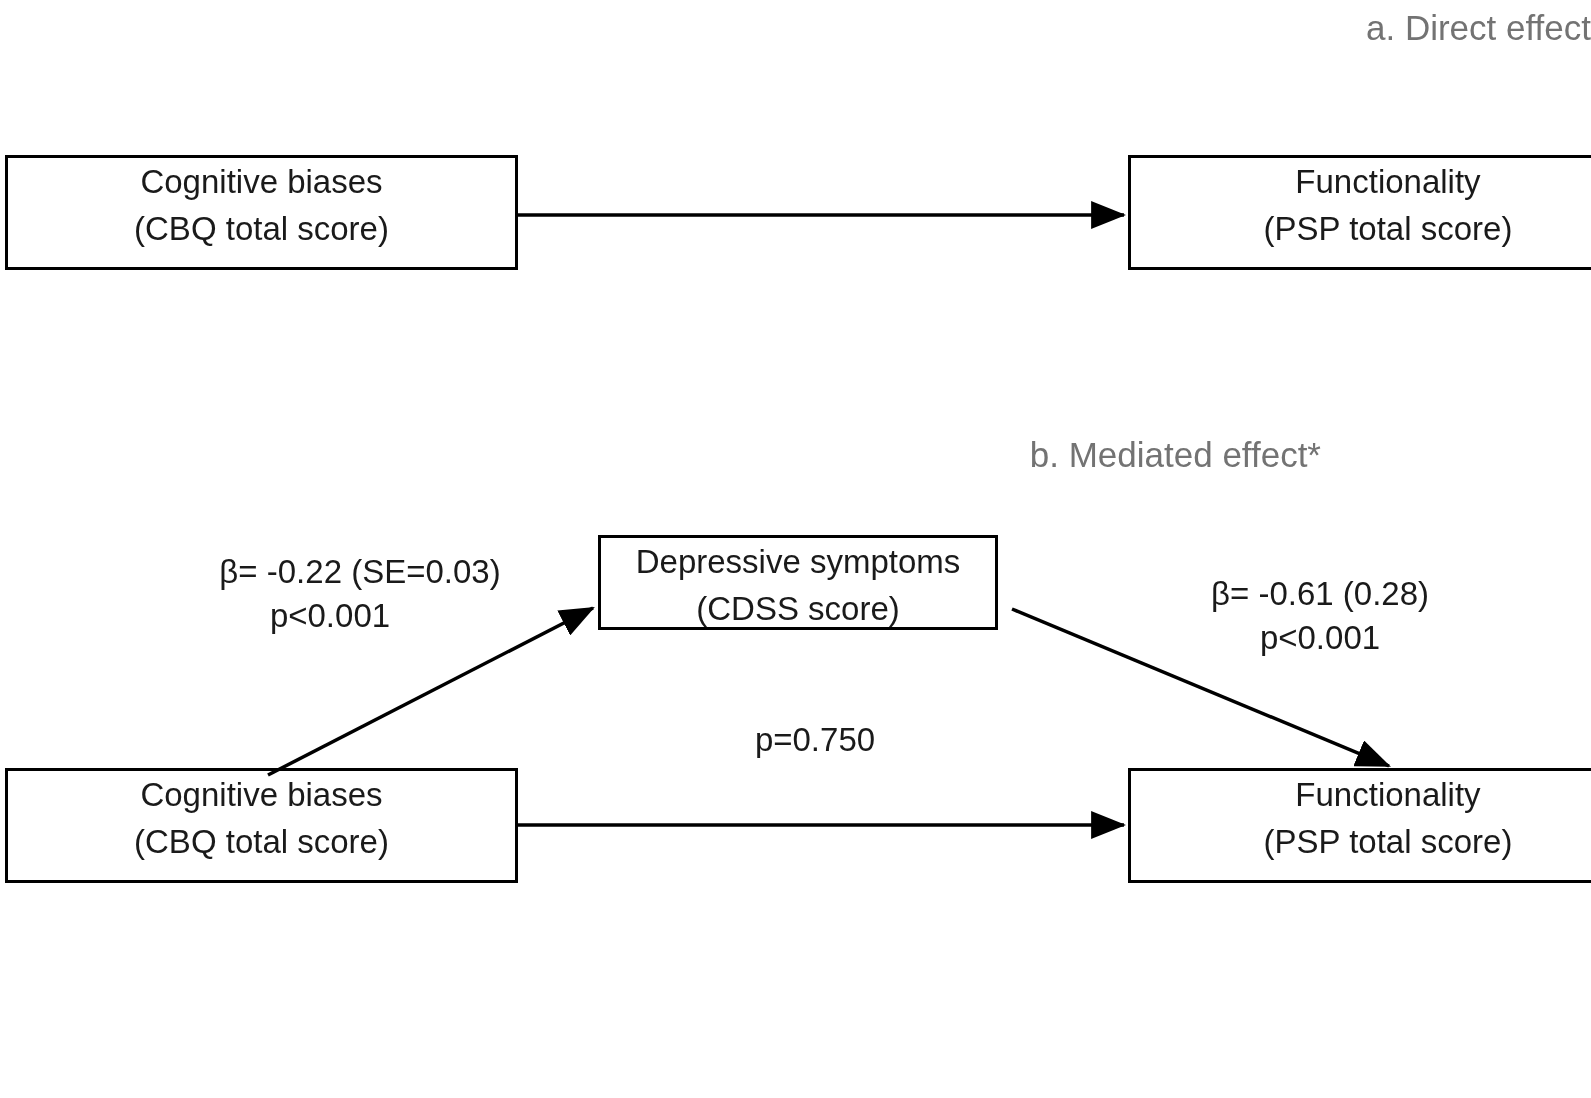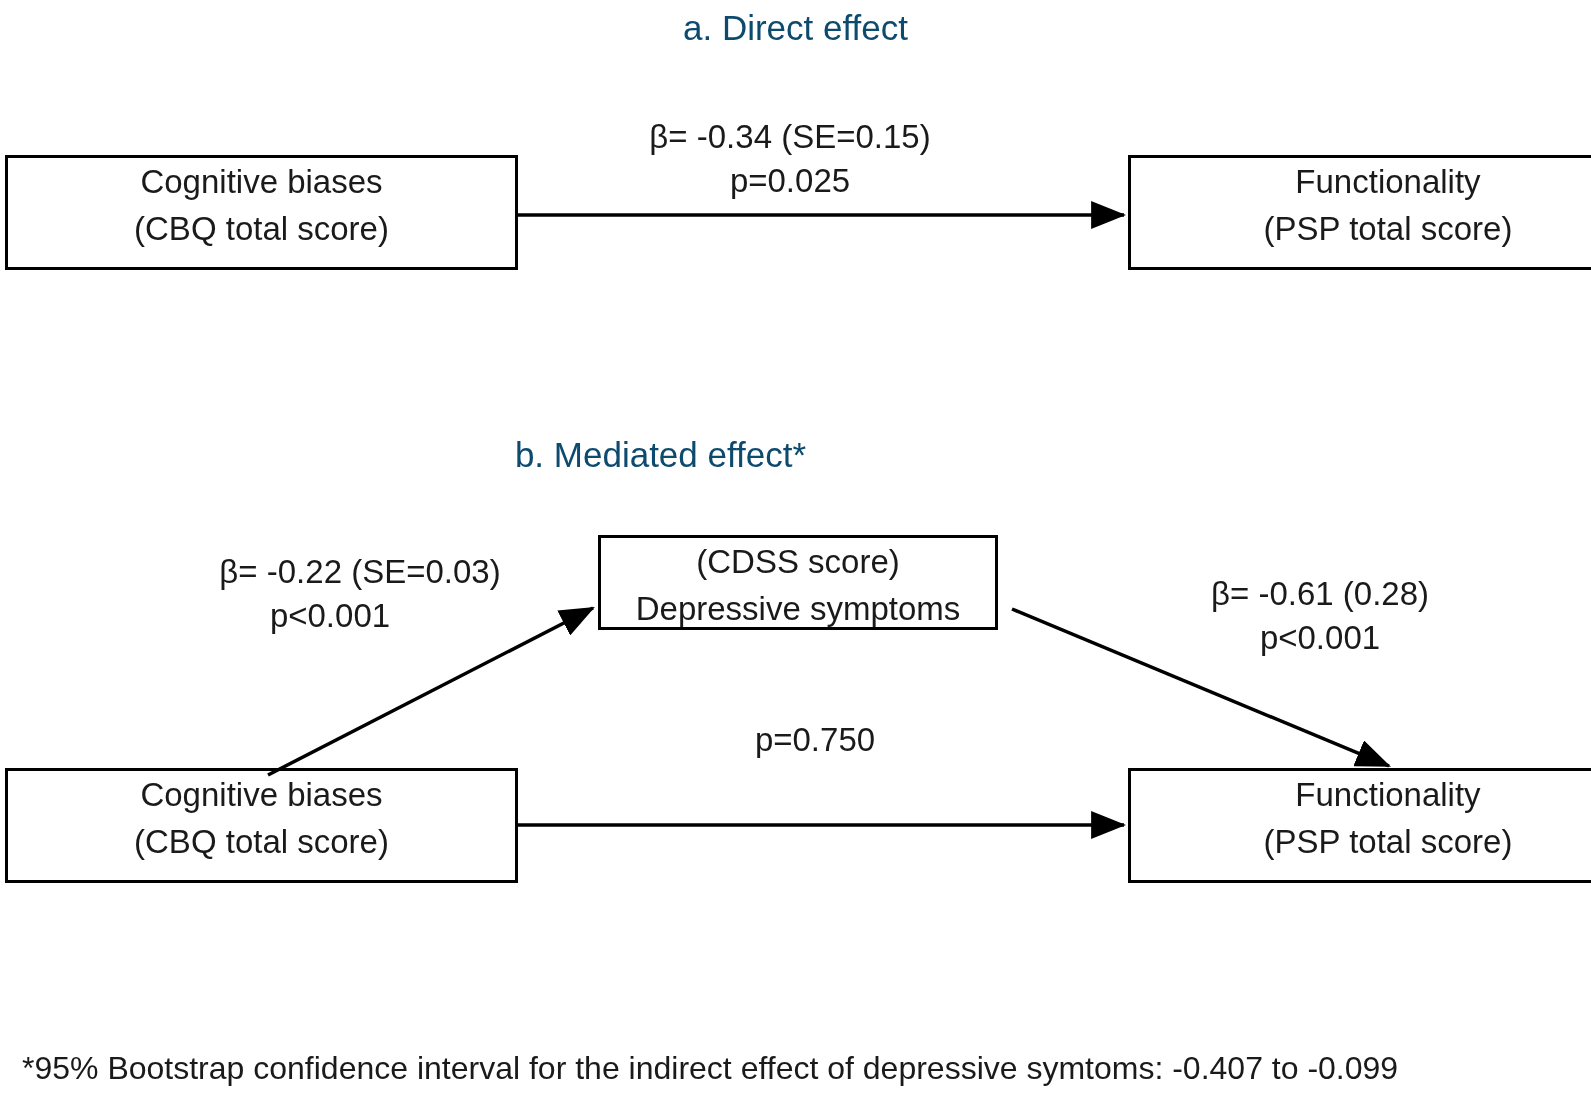--- a/index.html
+++ b/index.html
@@ -15,23 +15,23 @@
     position: relative;
     width: 1591px;
     height: 1098px;
     background: #ffffff;
     overflow: hidden;
   }
   .panel-title {
     position: absolute;
     font-size: 35px;
     line-height: 40px;
-    color: #0c4a6e;
+    color: #737373;
     white-space: nowrap;
-    text-align: center;
+    text-align: right;
   }
   .node-box {
     position: absolute;
     box-sizing: border-box;
     border: 3px solid #000000;
     background: #ffffff;
     display: flex;
     flex-direction: column;
     align-items: center;
     justify-content: flex-start;
@@ -77,30 +77,26 @@
   <div class="node-box" style="left:5px; top:155px; width:513px; height:115px;">
     <div class="node-line">Cognitive biases</div>
     <div class="node-line">(CBQ total score)</div>
   </div>
 
   <div class="node-box" style="left:1128px; top:155px; width:520px; height:115px;">
     <div class="node-line">Functionality</div>
     <div class="node-line">(PSP total score)</div>
   </div>
 
-  <div class="path-label" style="left:570px; top:115px; width:440px;">
-    <div>β= -0.34 (SE=0.15)</div>
-    <div>p=0.025</div>
-  </div>
 
   <div class="panel-title" style="left:0; top:435px; width:1321px;">b. Mediated effect*</div>
 
   <div class="node-box" style="left:598px; top:535px; width:400px; height:95px;">
+    <div class="node-line">Depressive symptoms</div>
     <div class="node-line">(CDSS score)</div>
-    <div class="node-line">Depressive symptoms</div>
   </div>
 
   <div class="node-box" style="left:5px; top:768px; width:513px; height:115px;">
     <div class="node-line">Cognitive biases</div>
     <div class="node-line">(CBQ total score)</div>
   </div>
 
   <div class="node-box" style="left:1128px; top:768px; width:520px; height:115px;">
     <div class="node-line">Functionality</div>
     <div class="node-line">(PSP total score)</div>
@@ -129,15 +125,14 @@
 
     <line x1="518" y1="215" x2="1124" y2="215" stroke="#000000" stroke-width="3.5" marker-end="url(#arrowhead)"></line>
 
     <line x1="268" y1="775" x2="593" y2="608" stroke="#000000" stroke-width="3.5" marker-end="url(#arrowhead)"></line>
 
     <line x1="1012" y1="609" x2="1389" y2="766" stroke="#000000" stroke-width="3.5" marker-end="url(#arrowhead)"></line>
 
     <line x1="518" y1="825" x2="1124" y2="825" stroke="#000000" stroke-width="3.5" marker-end="url(#arrowhead)"></line>
   </svg>
 
-  <div class="footnote" style="left:22px; top:1048px;">*95% Bootstrap confidence interval for the indirect effect of depressive symtoms: -0.407 to -0.099</div>
 
 </div>
 
 </body></html>

